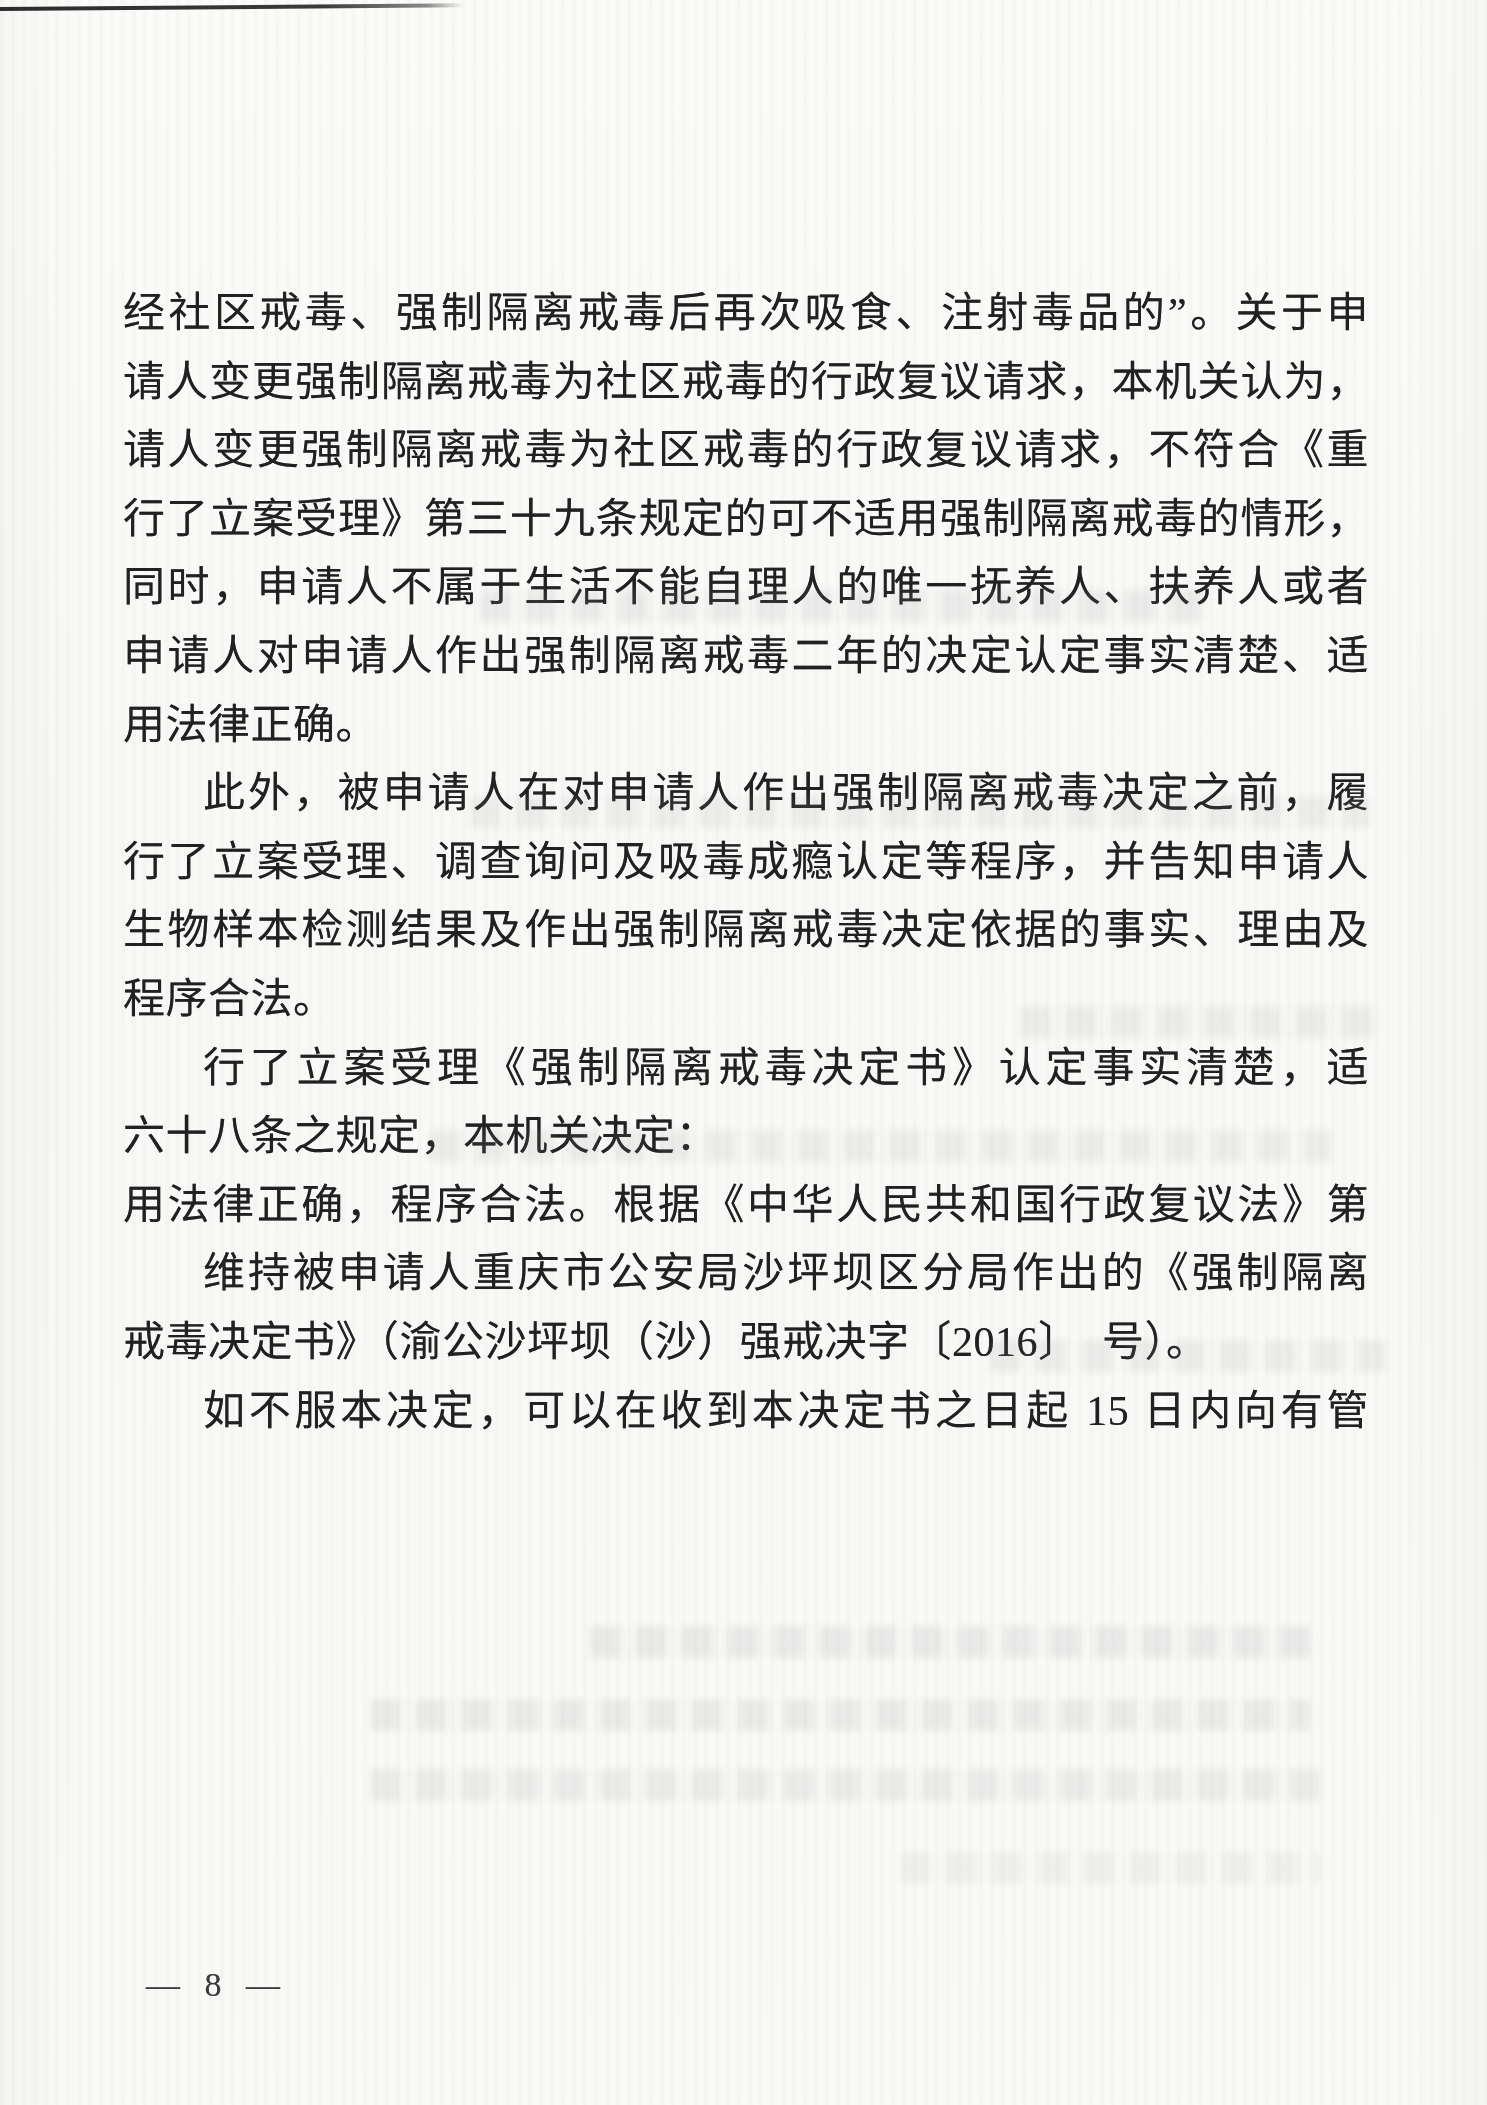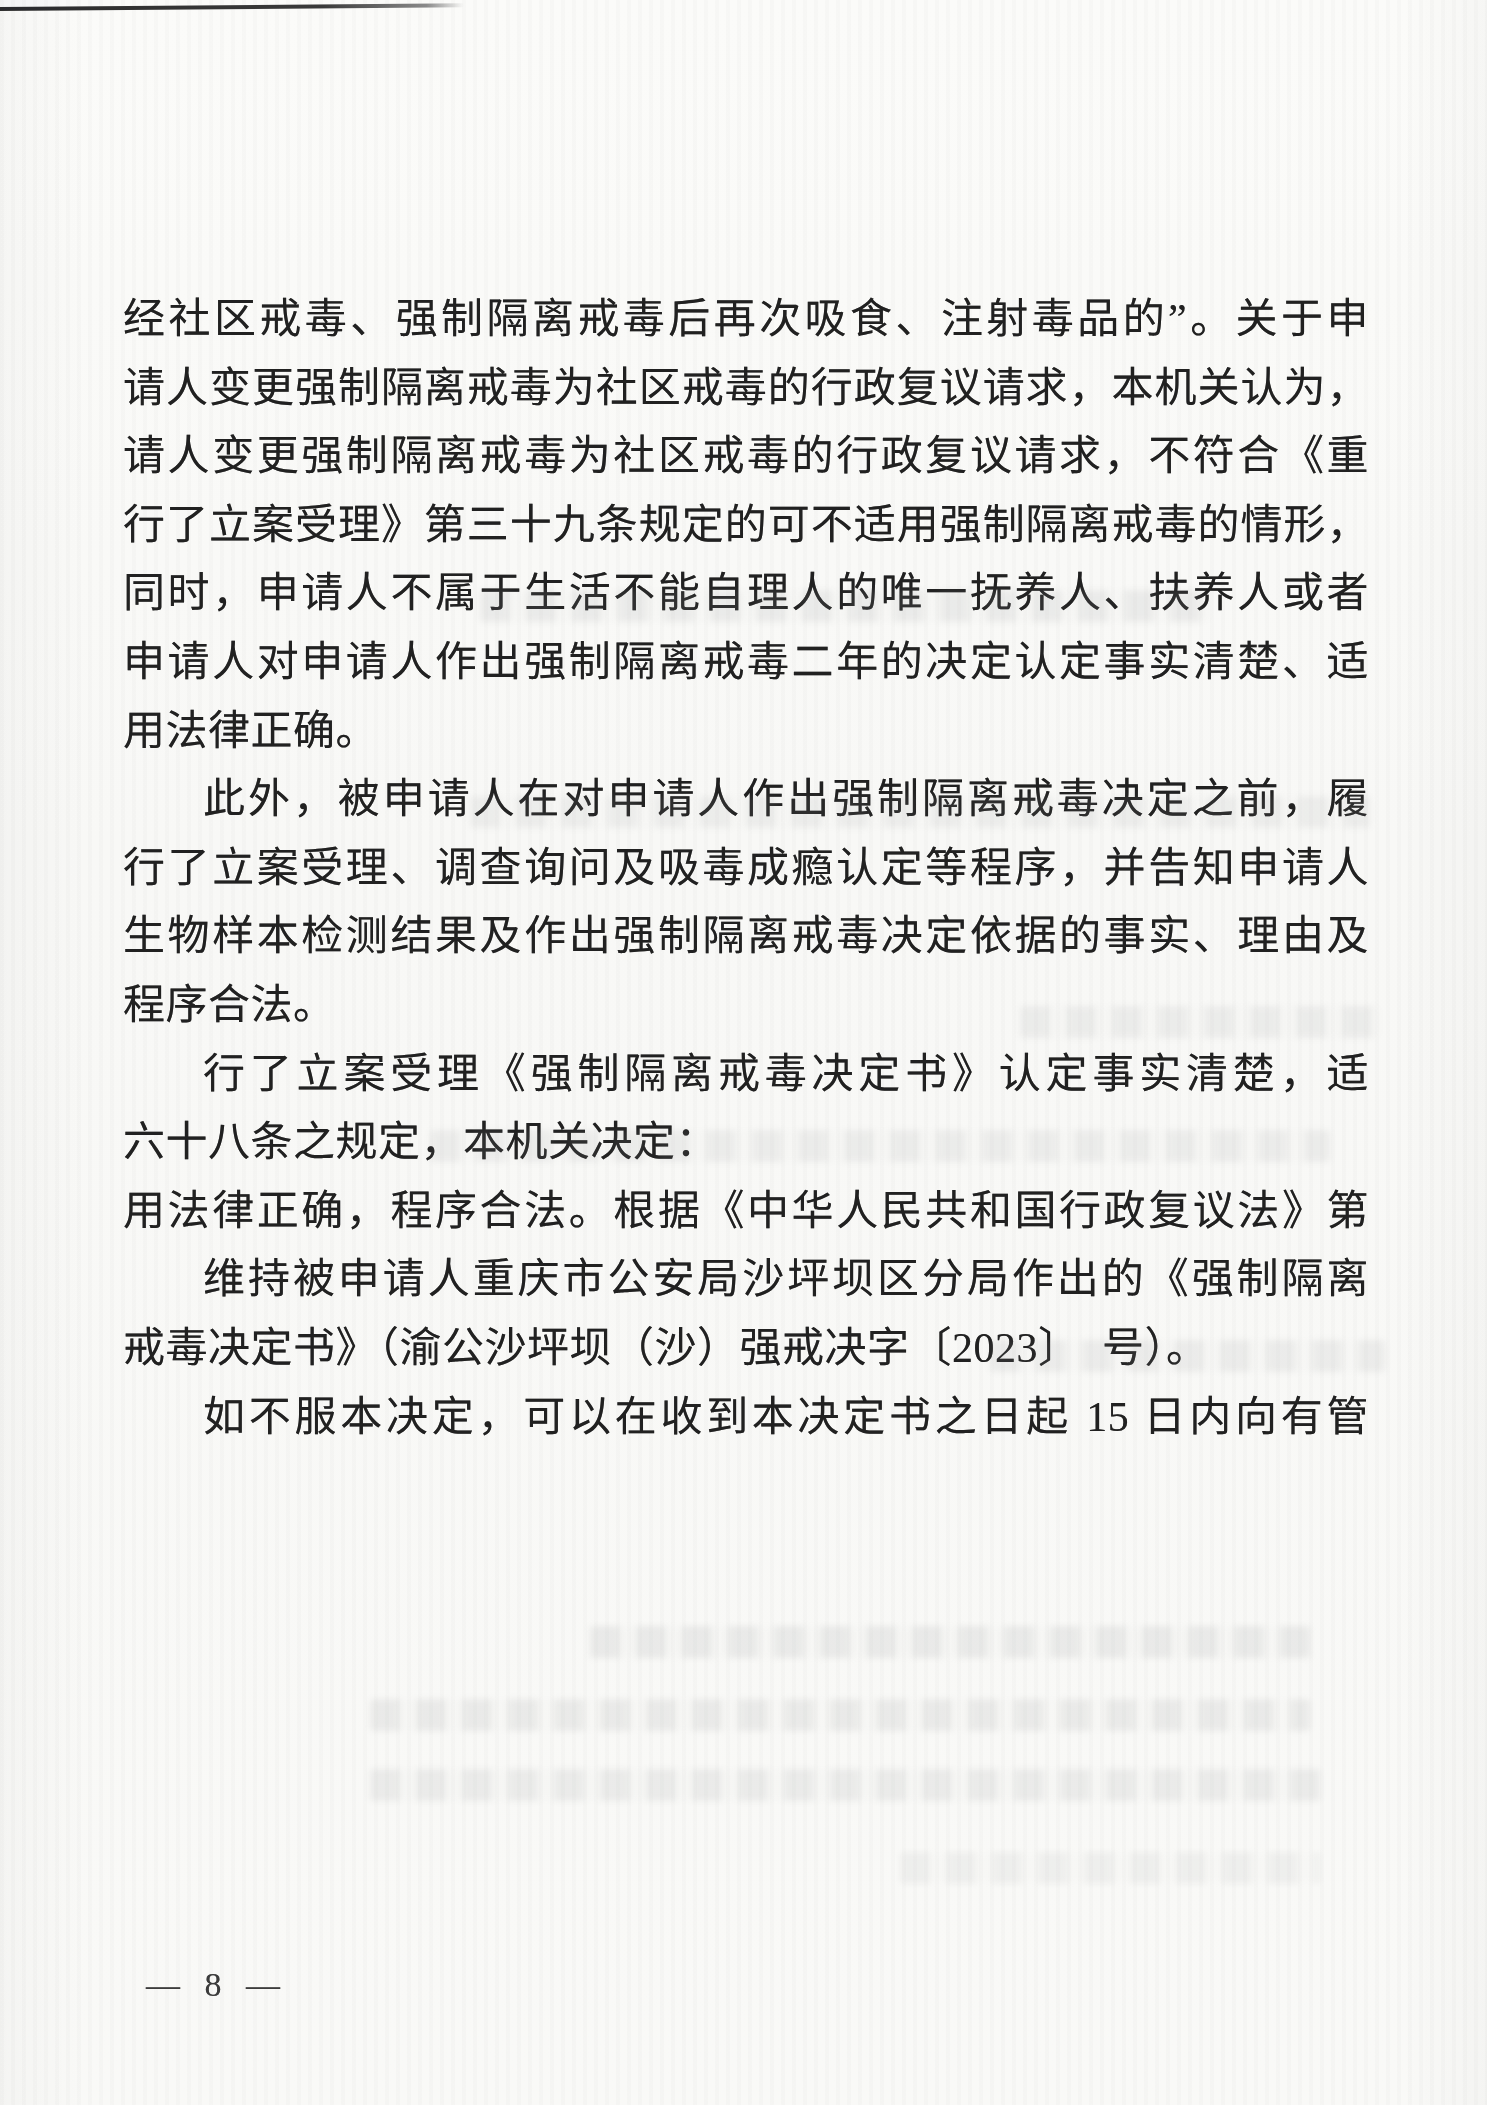--- a/index.html
+++ b/index.html
@@ -35,21 +35,21 @@
     left: -6px;
     width: 470px;
     height: 4px;
     background: linear-gradient(90deg, #2c2c2c 0%, #3a3a3a 70%, #8a8a8a 92%, rgba(140,140,140,0) 100%);
     transform: rotate(-0.45deg);
     transform-origin: left center;
   }
   .text-block {
     position: absolute;
     left: 123px;
-    top: 285px;
+    top: 279px;
     width: 1246px;
     color: #212121;
   }
   .line {
     height: 68.6px;
     line-height: 68.6px;
     font-size: 42px;
     letter-spacing: 0.5px;
     white-space: nowrap;
     text-shadow: 0 0 0.6px rgba(33,33,33,0.55);
@@ -109,21 +109,21 @@
     <div class="line justify">申请人对申请人作出强制隔离戒毒二年的决定认定事实清楚、适</div>
     <div class="line">用法律正确。</div>
     <div class="line indent justify">此外，被申请人在对申请人作出强制隔离戒毒决定之前，履</div>
     <div class="line justify">行了立案受理、调查询问及吸毒成瘾认定等程序，并告知申请人</div>
     <div class="line justify">生物样本检测结果及作出强制隔离戒毒决定依据的事实、理由及</div>
     <div class="line">程序合法。</div>
     <div class="line indent justify">行了立案受理《强制隔离戒毒决定书》认定事实清楚，适</div>
     <div class="line">六十八条之规定，本机关决定：</div>
     <div class="line justify">用法律正确，程序合法。根据《中华人民共和国行政复议法》第</div>
     <div class="line indent justify">维持被申请人重庆市公安局沙坪坝区分局作出的《强制隔离</div>
-    <div class="line">戒毒决定书》（渝公沙坪坝（沙）强戒决字〔2023〕　号）。</div>
+    <div class="line">戒毒决定书》（渝公沙坪坝（沙）强戒决字〔2016〕　号）。</div>
     <div class="line indent justify">如不服本决定，可以在收到本决定书之日起 15 日内向有管</div>
   </div>
 
   <div class="ghost g1"></div>
   <div class="ghost g2"></div>
   <div class="ghost g3"></div>
   <div class="ghost g4"></div>
   <div class="ghost g5"></div>
   <div class="ghost g6"></div>
   <div class="ghost g7"></div>

